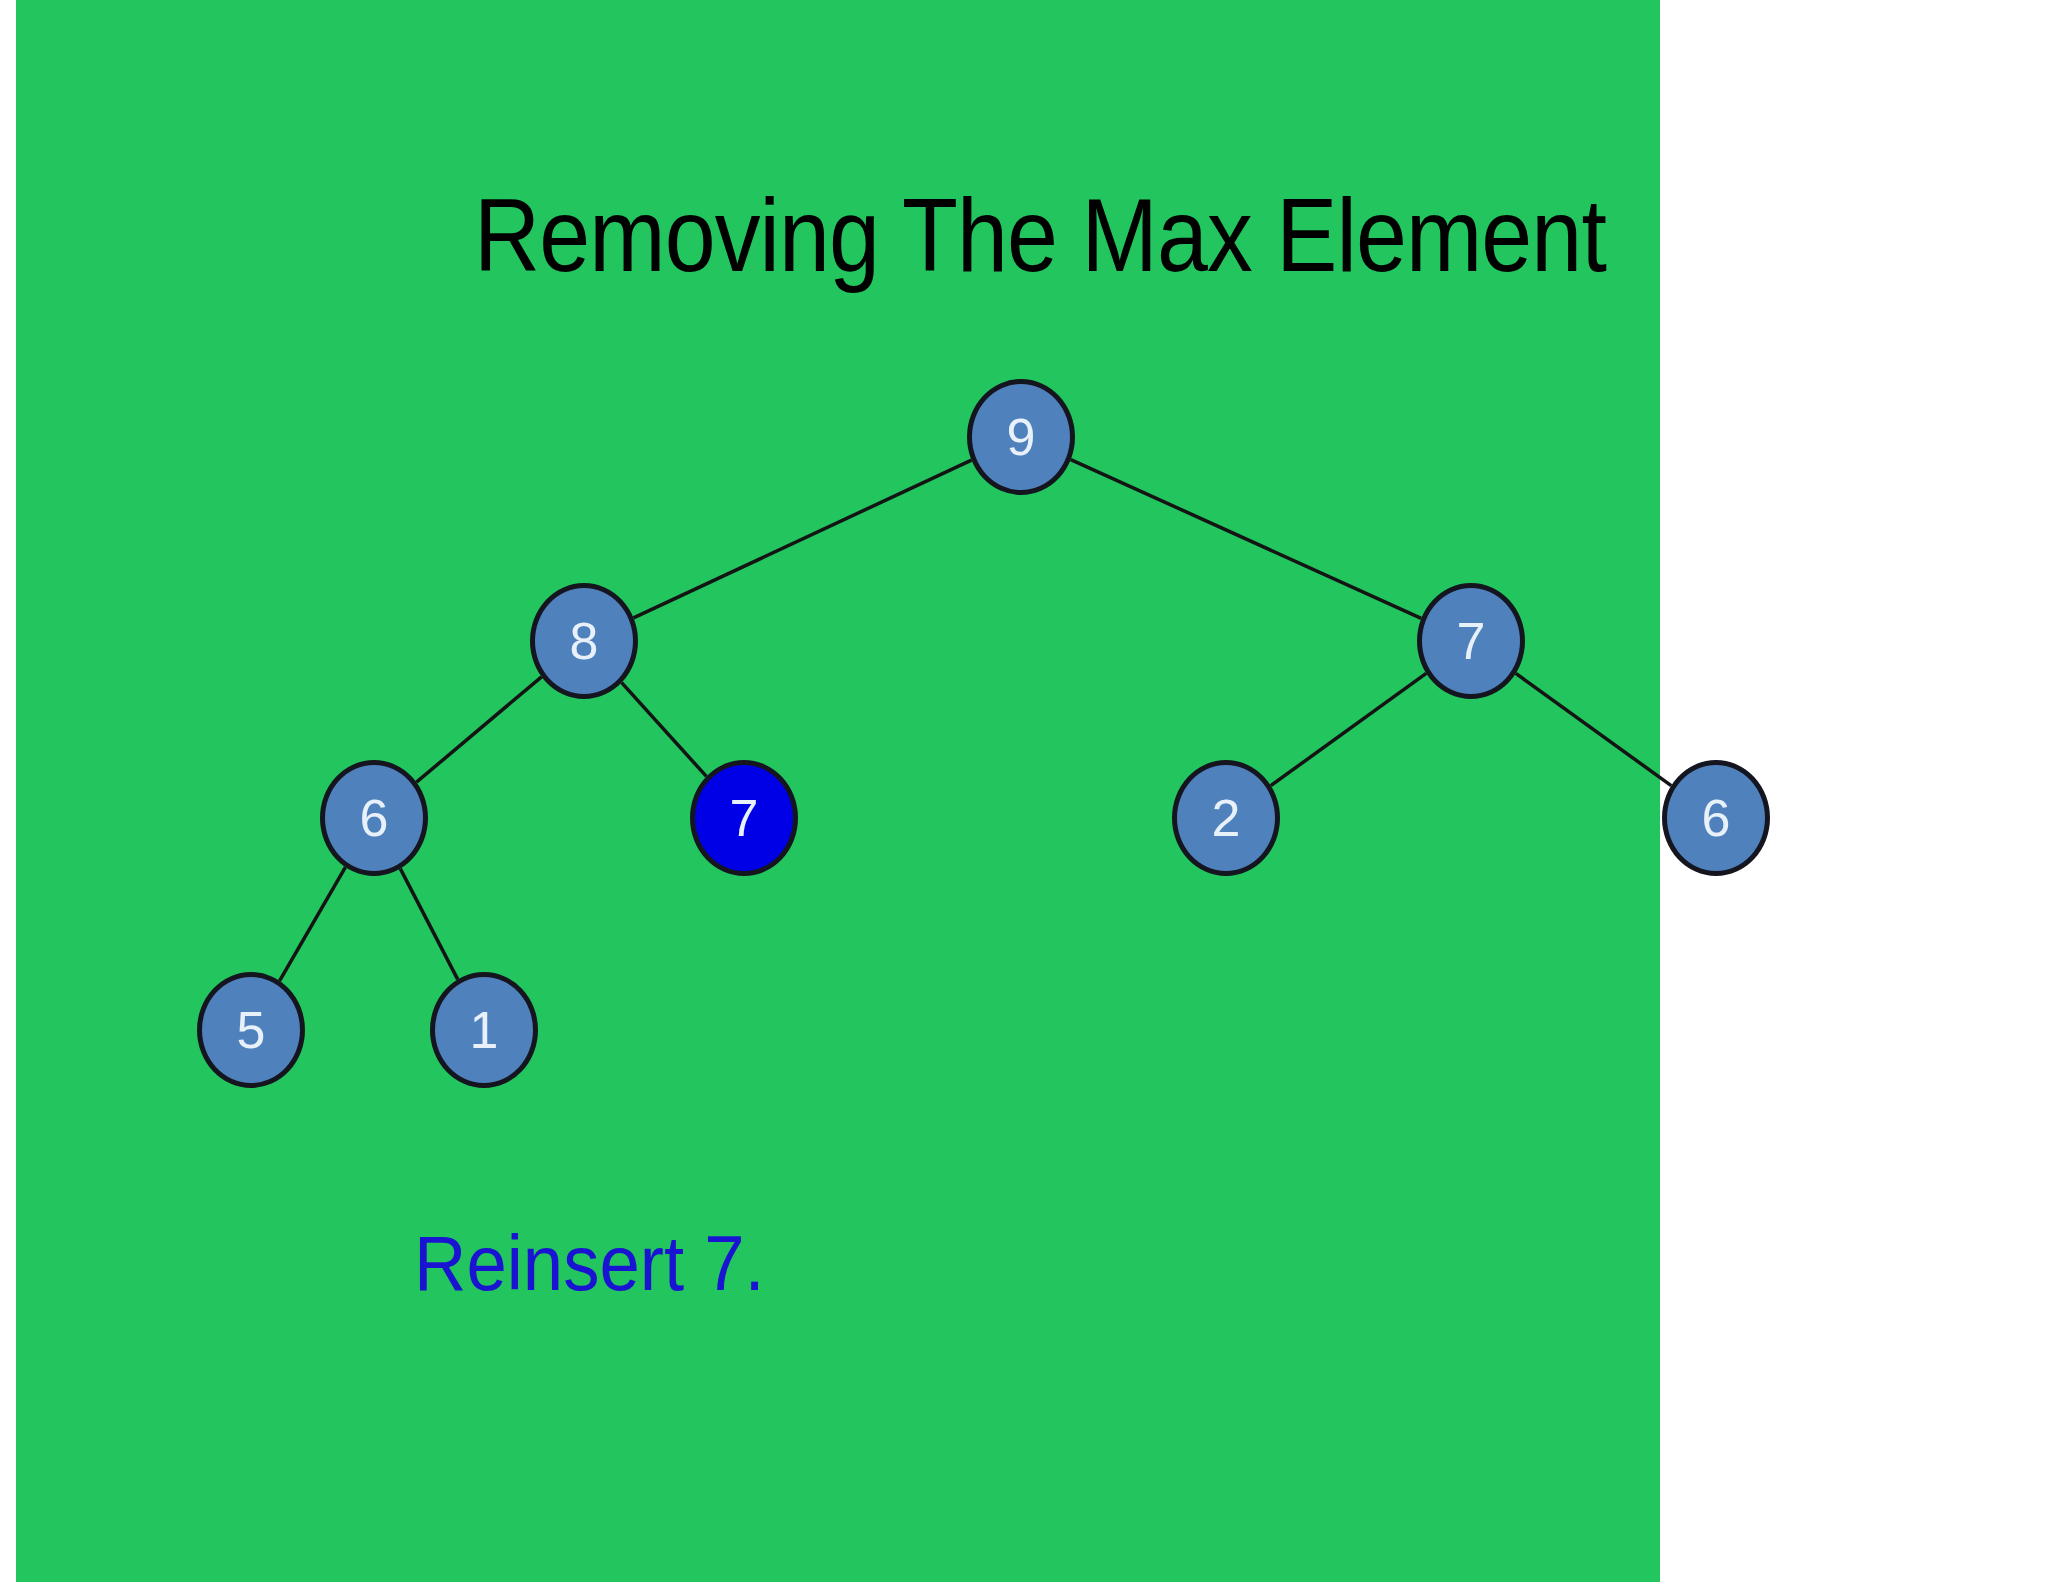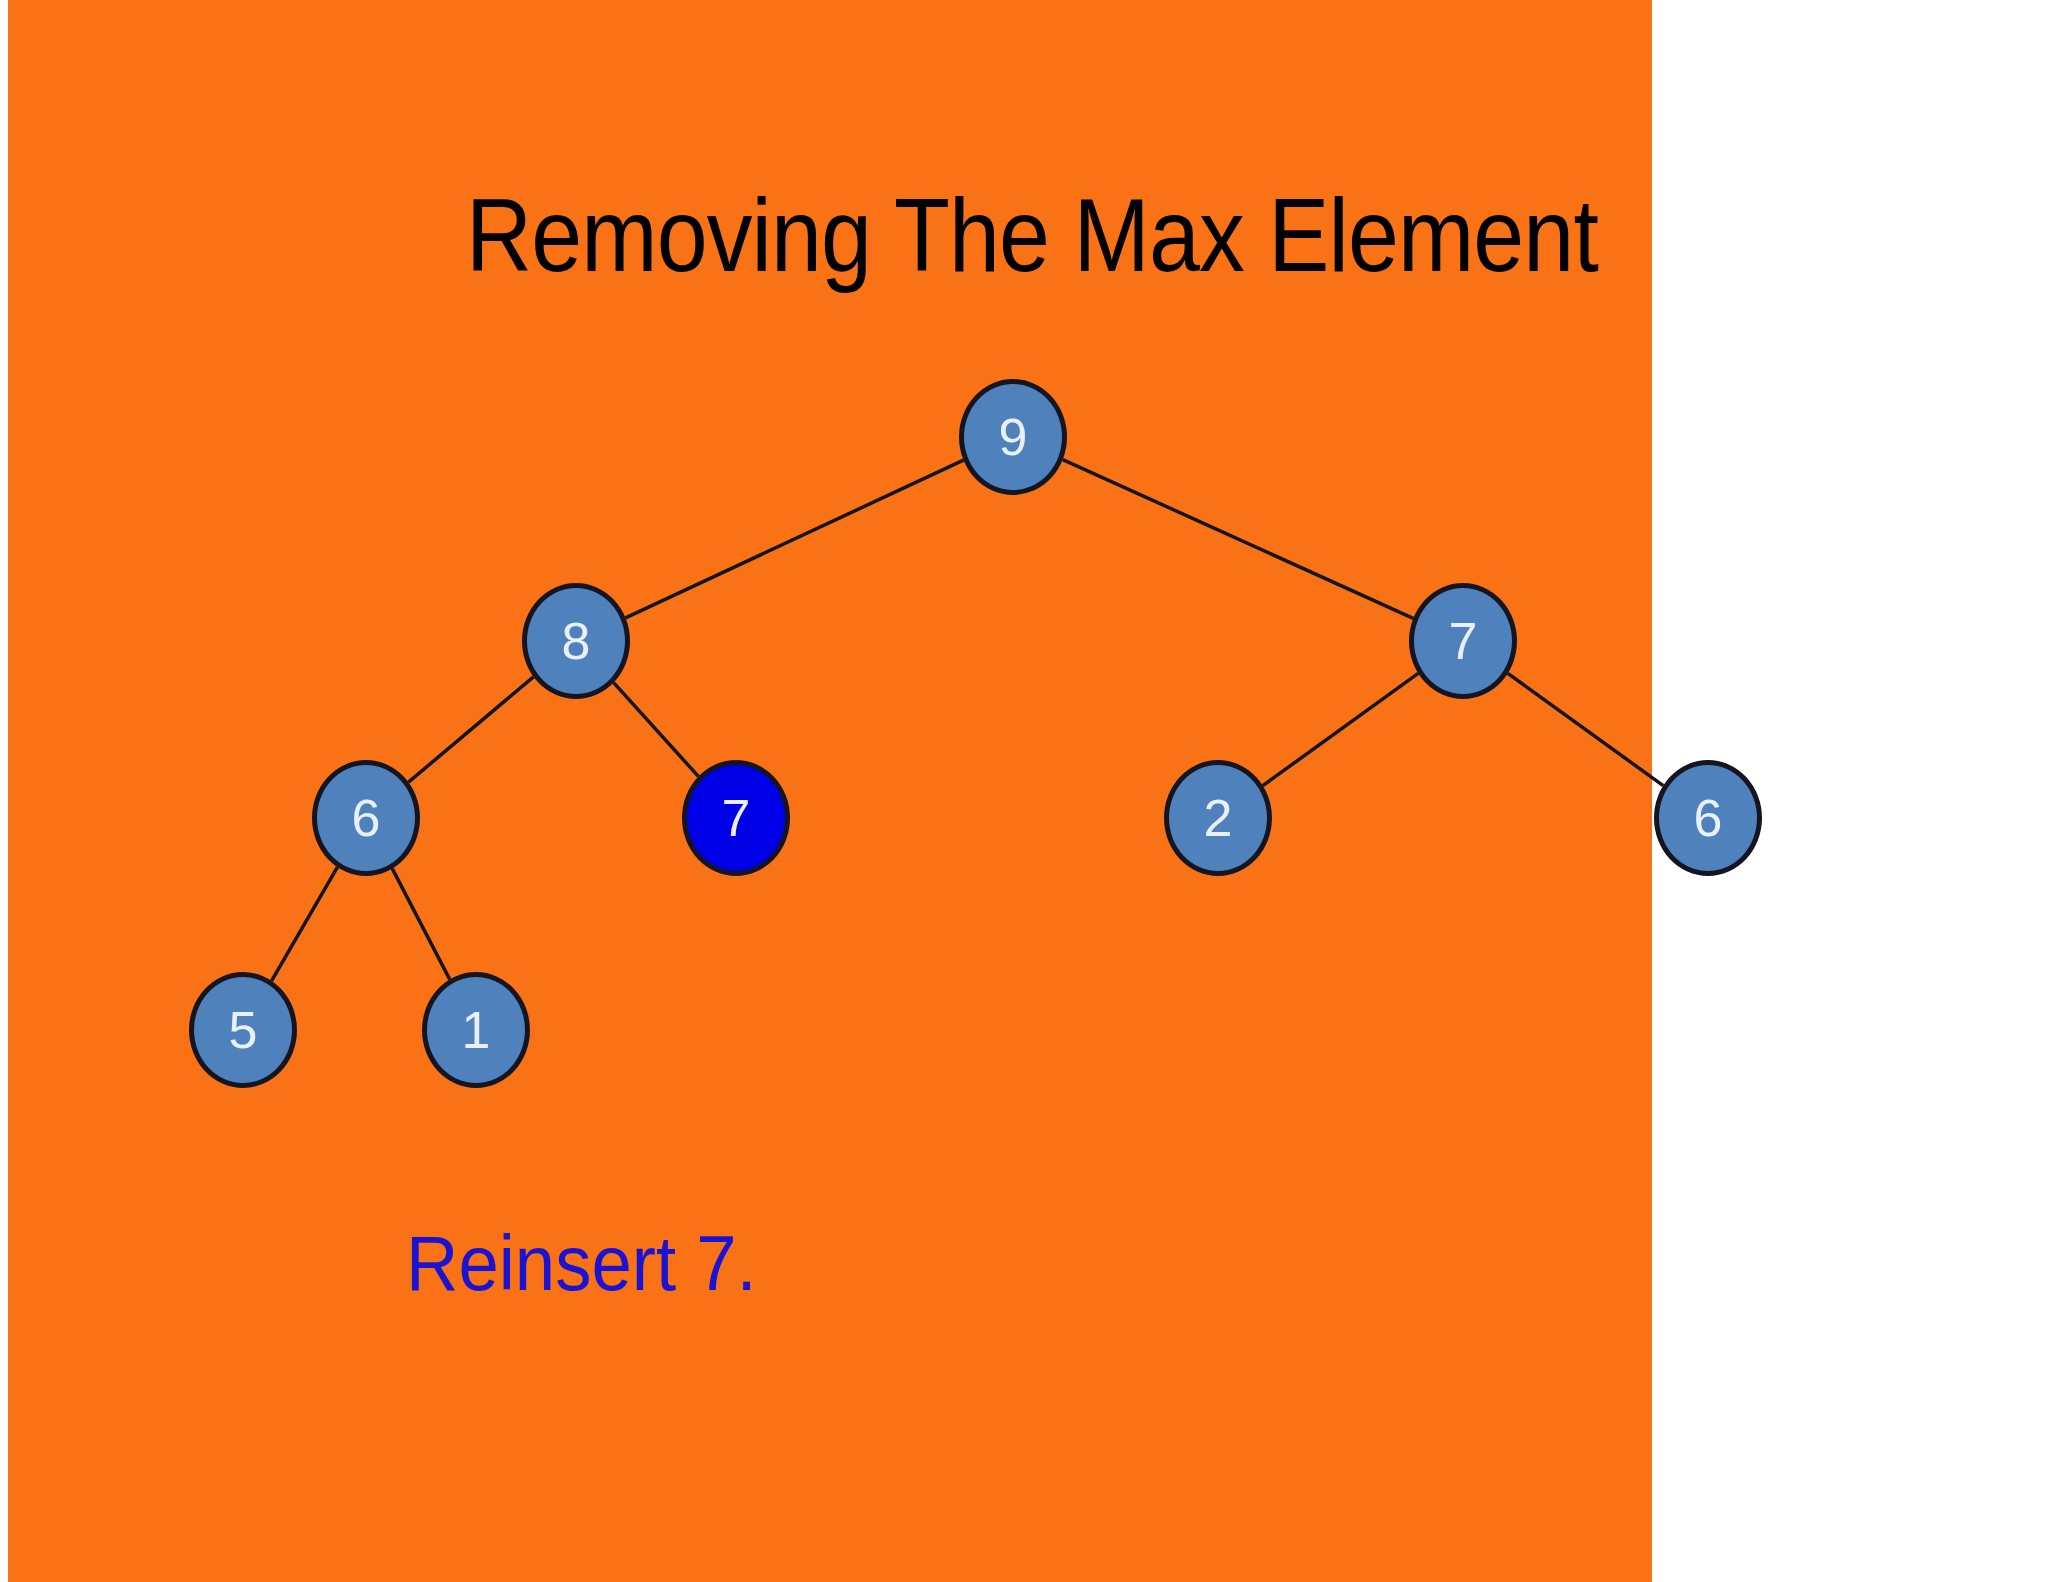--- a/index.html
+++ b/index.html
@@ -9,24 +9,24 @@
   }
   body {
     width: 2048px;
     height: 1582px;
     position: relative;
     overflow: hidden;
     font-family: "Liberation Sans", sans-serif;
   }
   #slide {
     position: absolute;
-    left: 8px; top: 0;
+    left: 16px; top: 0;
     width: 1644px;
     height: 1582px;
-    background: #f97316;
+    background: #22c55e;
   }
   #slide-title {
     position: absolute;
     left: 0;
     top: 178px;
     width: 2048px;
     text-align: center;
     font-family: "Liberation Sans", sans-serif;
     font-size: 104px;
     font-weight: 400;

